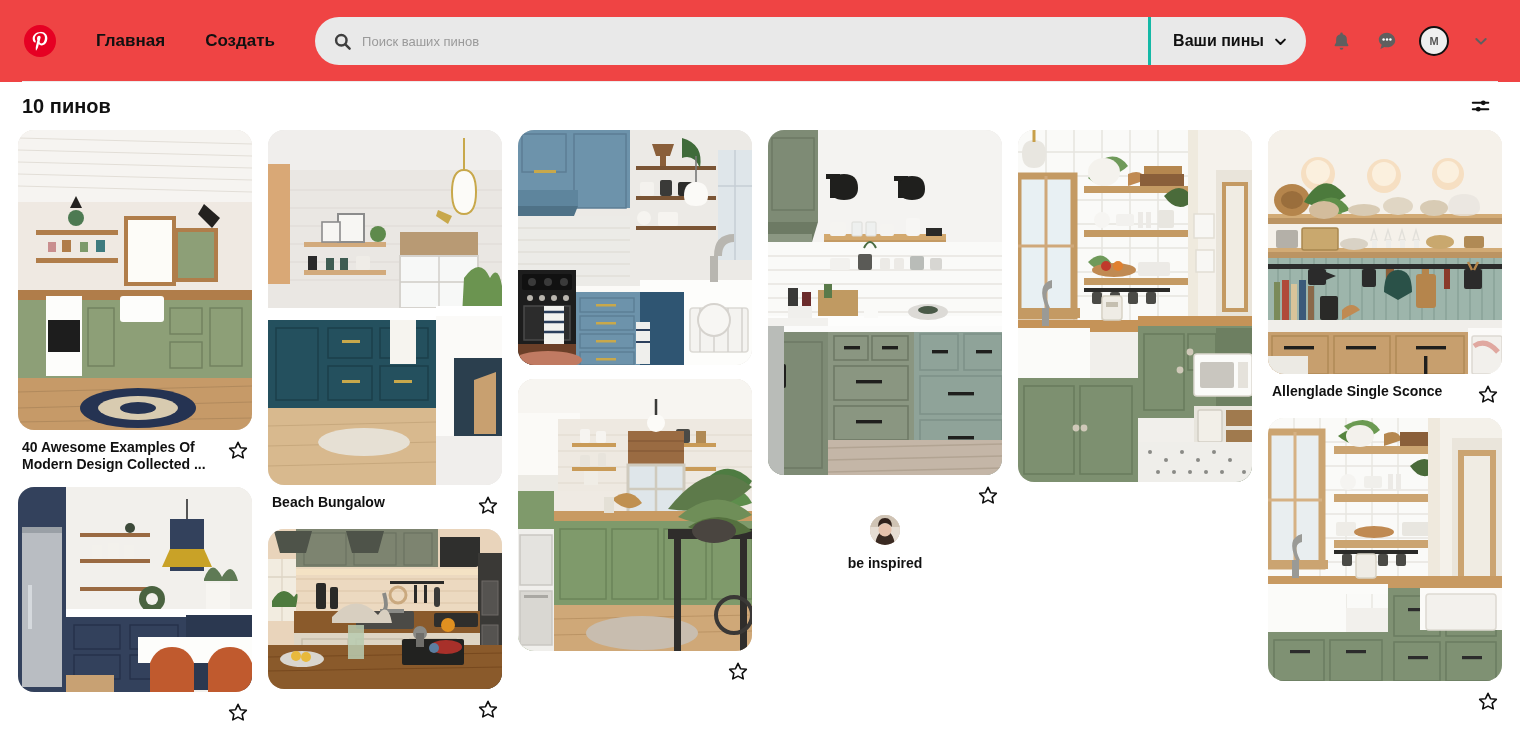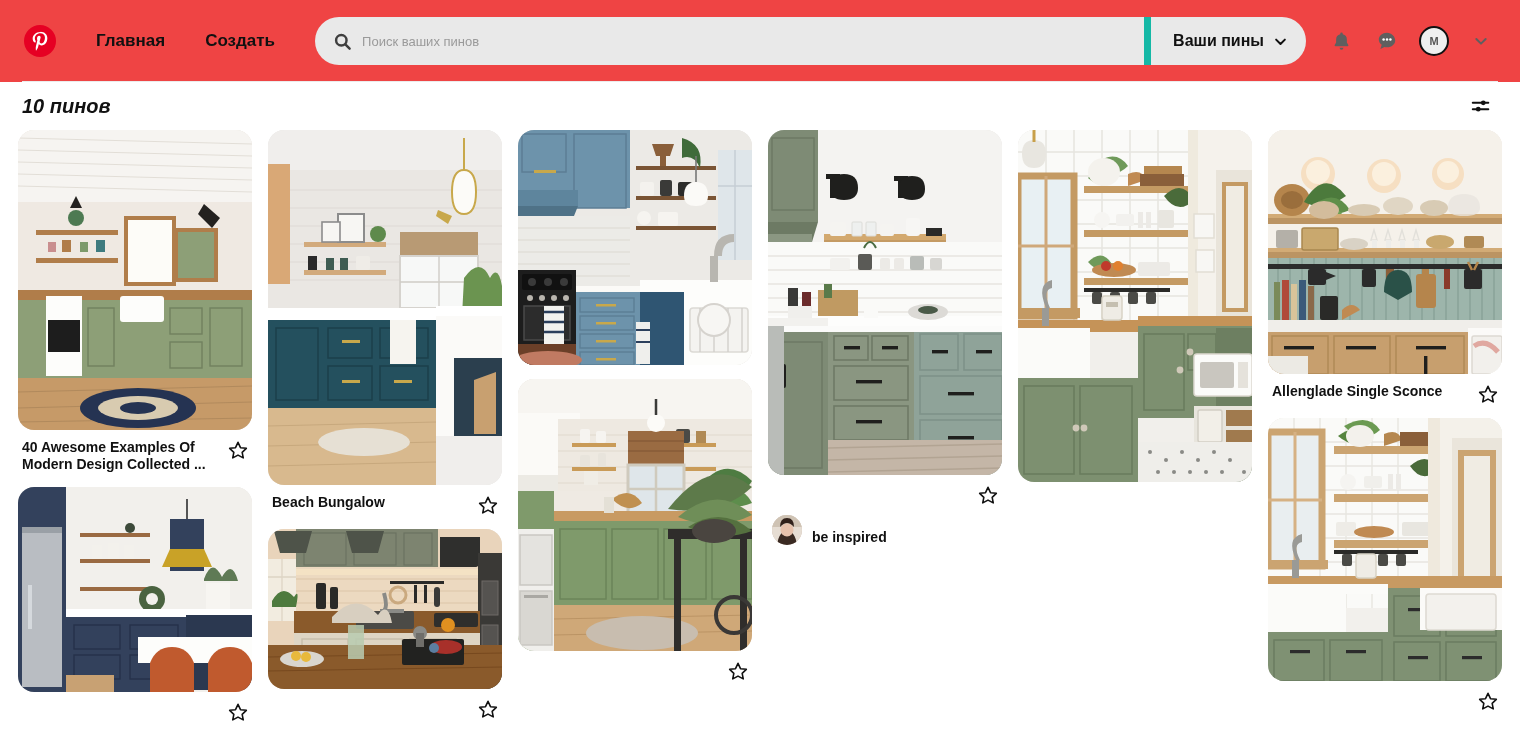--- a/index.html
+++ b/index.html
@@ -68,21 +68,21 @@
     padding: 0;
   }
   .search-input::placeholder { color: #9a9a9a; }
 
   .yourpins {
     display: flex;
     align-items: center;
     gap: 9px;
     height: 48px;
     padding: 0 18px 0 22px;
-    border-left: 7px solid #14b8a6;
+    border-left: 3px solid #14b8a6;
     font-size: 16px;
     font-weight: bold;
     color: #111111;
     white-space: nowrap;
     cursor: pointer;
     flex-shrink: 0;
   }
 
   .hdr-icons {
     display: flex;
@@ -124,21 +124,20 @@
     padding: 0 22px;
     display: flex;
     align-items: center;
     justify-content: space-between;
     flex-shrink: 0;
   }
   .pincount {
     font-size: 20px;
     font-weight: bold;
     color: #111111;
-    font-style: italic;
   }
   .filter-btn {
     width: 34px; height: 34px;
     display: flex; align-items: center; justify-content: center;
     border-radius: 50%;
     cursor: pointer;
   }
 
   
   .board {
@@ -178,23 +177,24 @@
     color: #111111;
     max-width: 186px;
   }
   .star {
     flex-shrink: 0;
     margin-top: 1px;
     cursor: pointer;
   }
   .pin-user {
     display: flex;
-    align-items: flex-end;
+    align-items: center;
     gap: 10px;
     padding: 10px 4px 0 4px;
+    flex-direction: column;
   }
   .pin-user-av {
     width: 30px; height: 30px;
     border-radius: 50%;
     overflow: hidden;
     flex-shrink: 0;
     background: #c8b4a6;
   }
   .pin-user-name {
     font-size: 14px;

